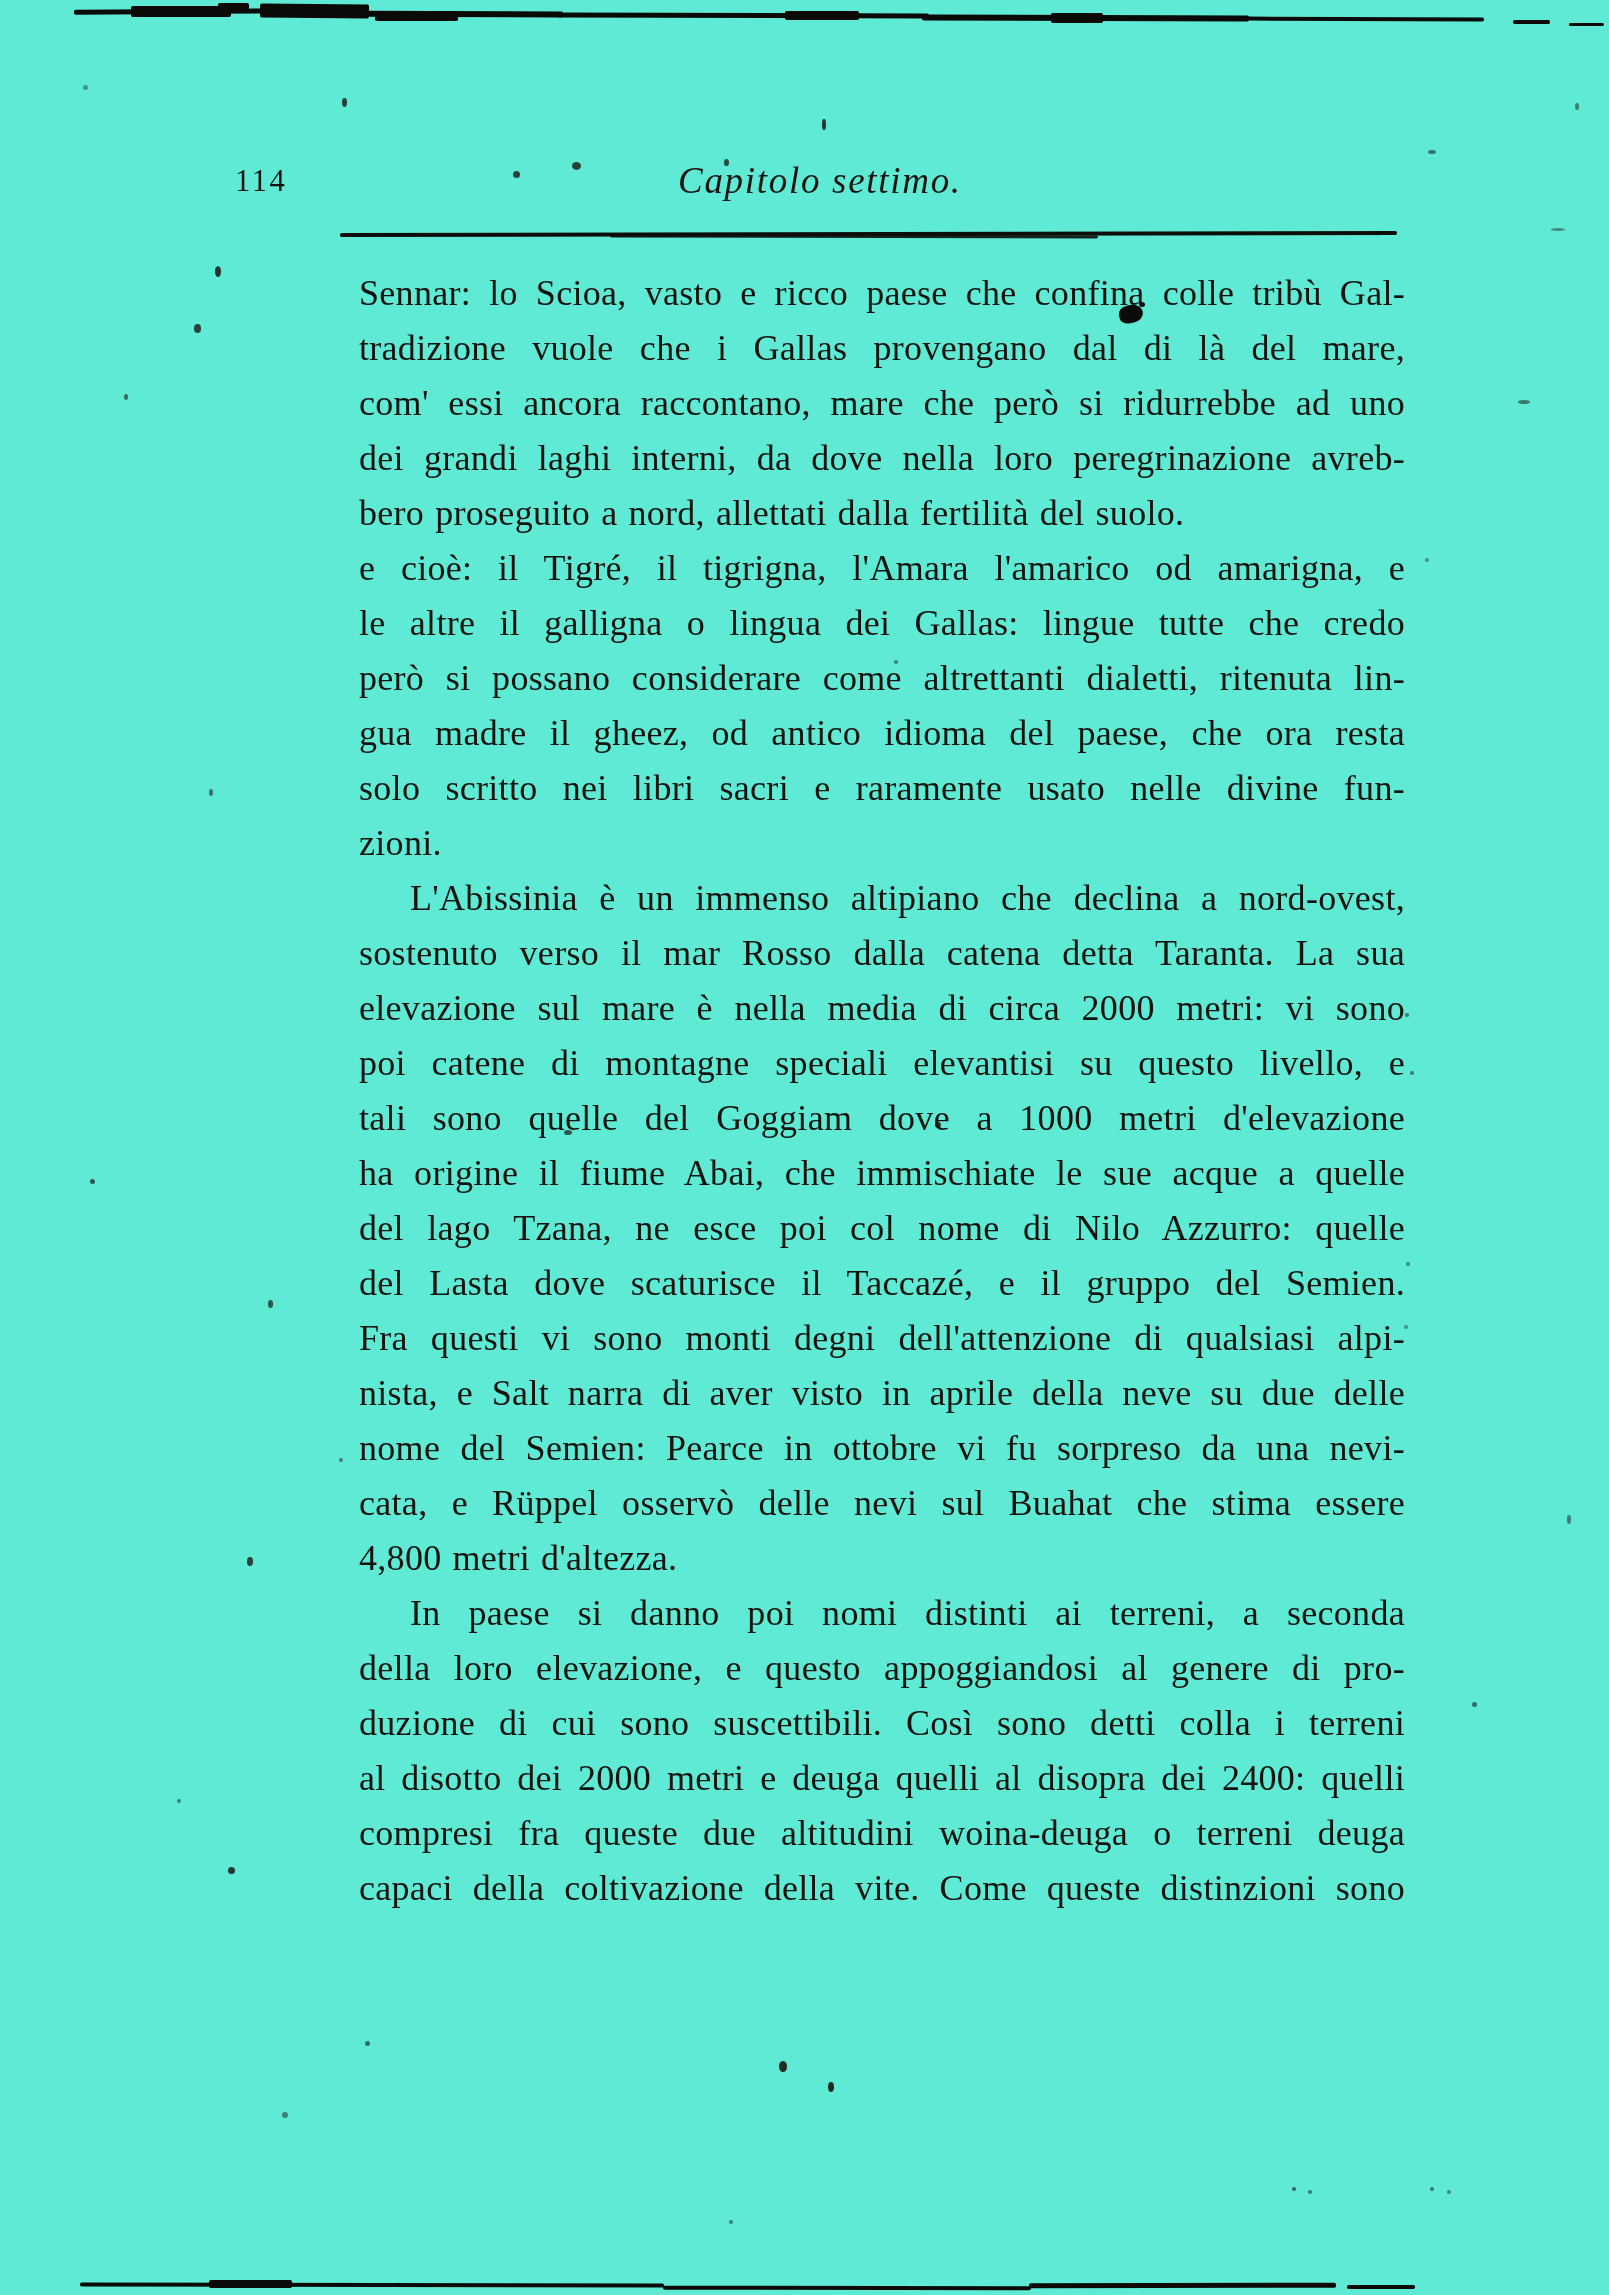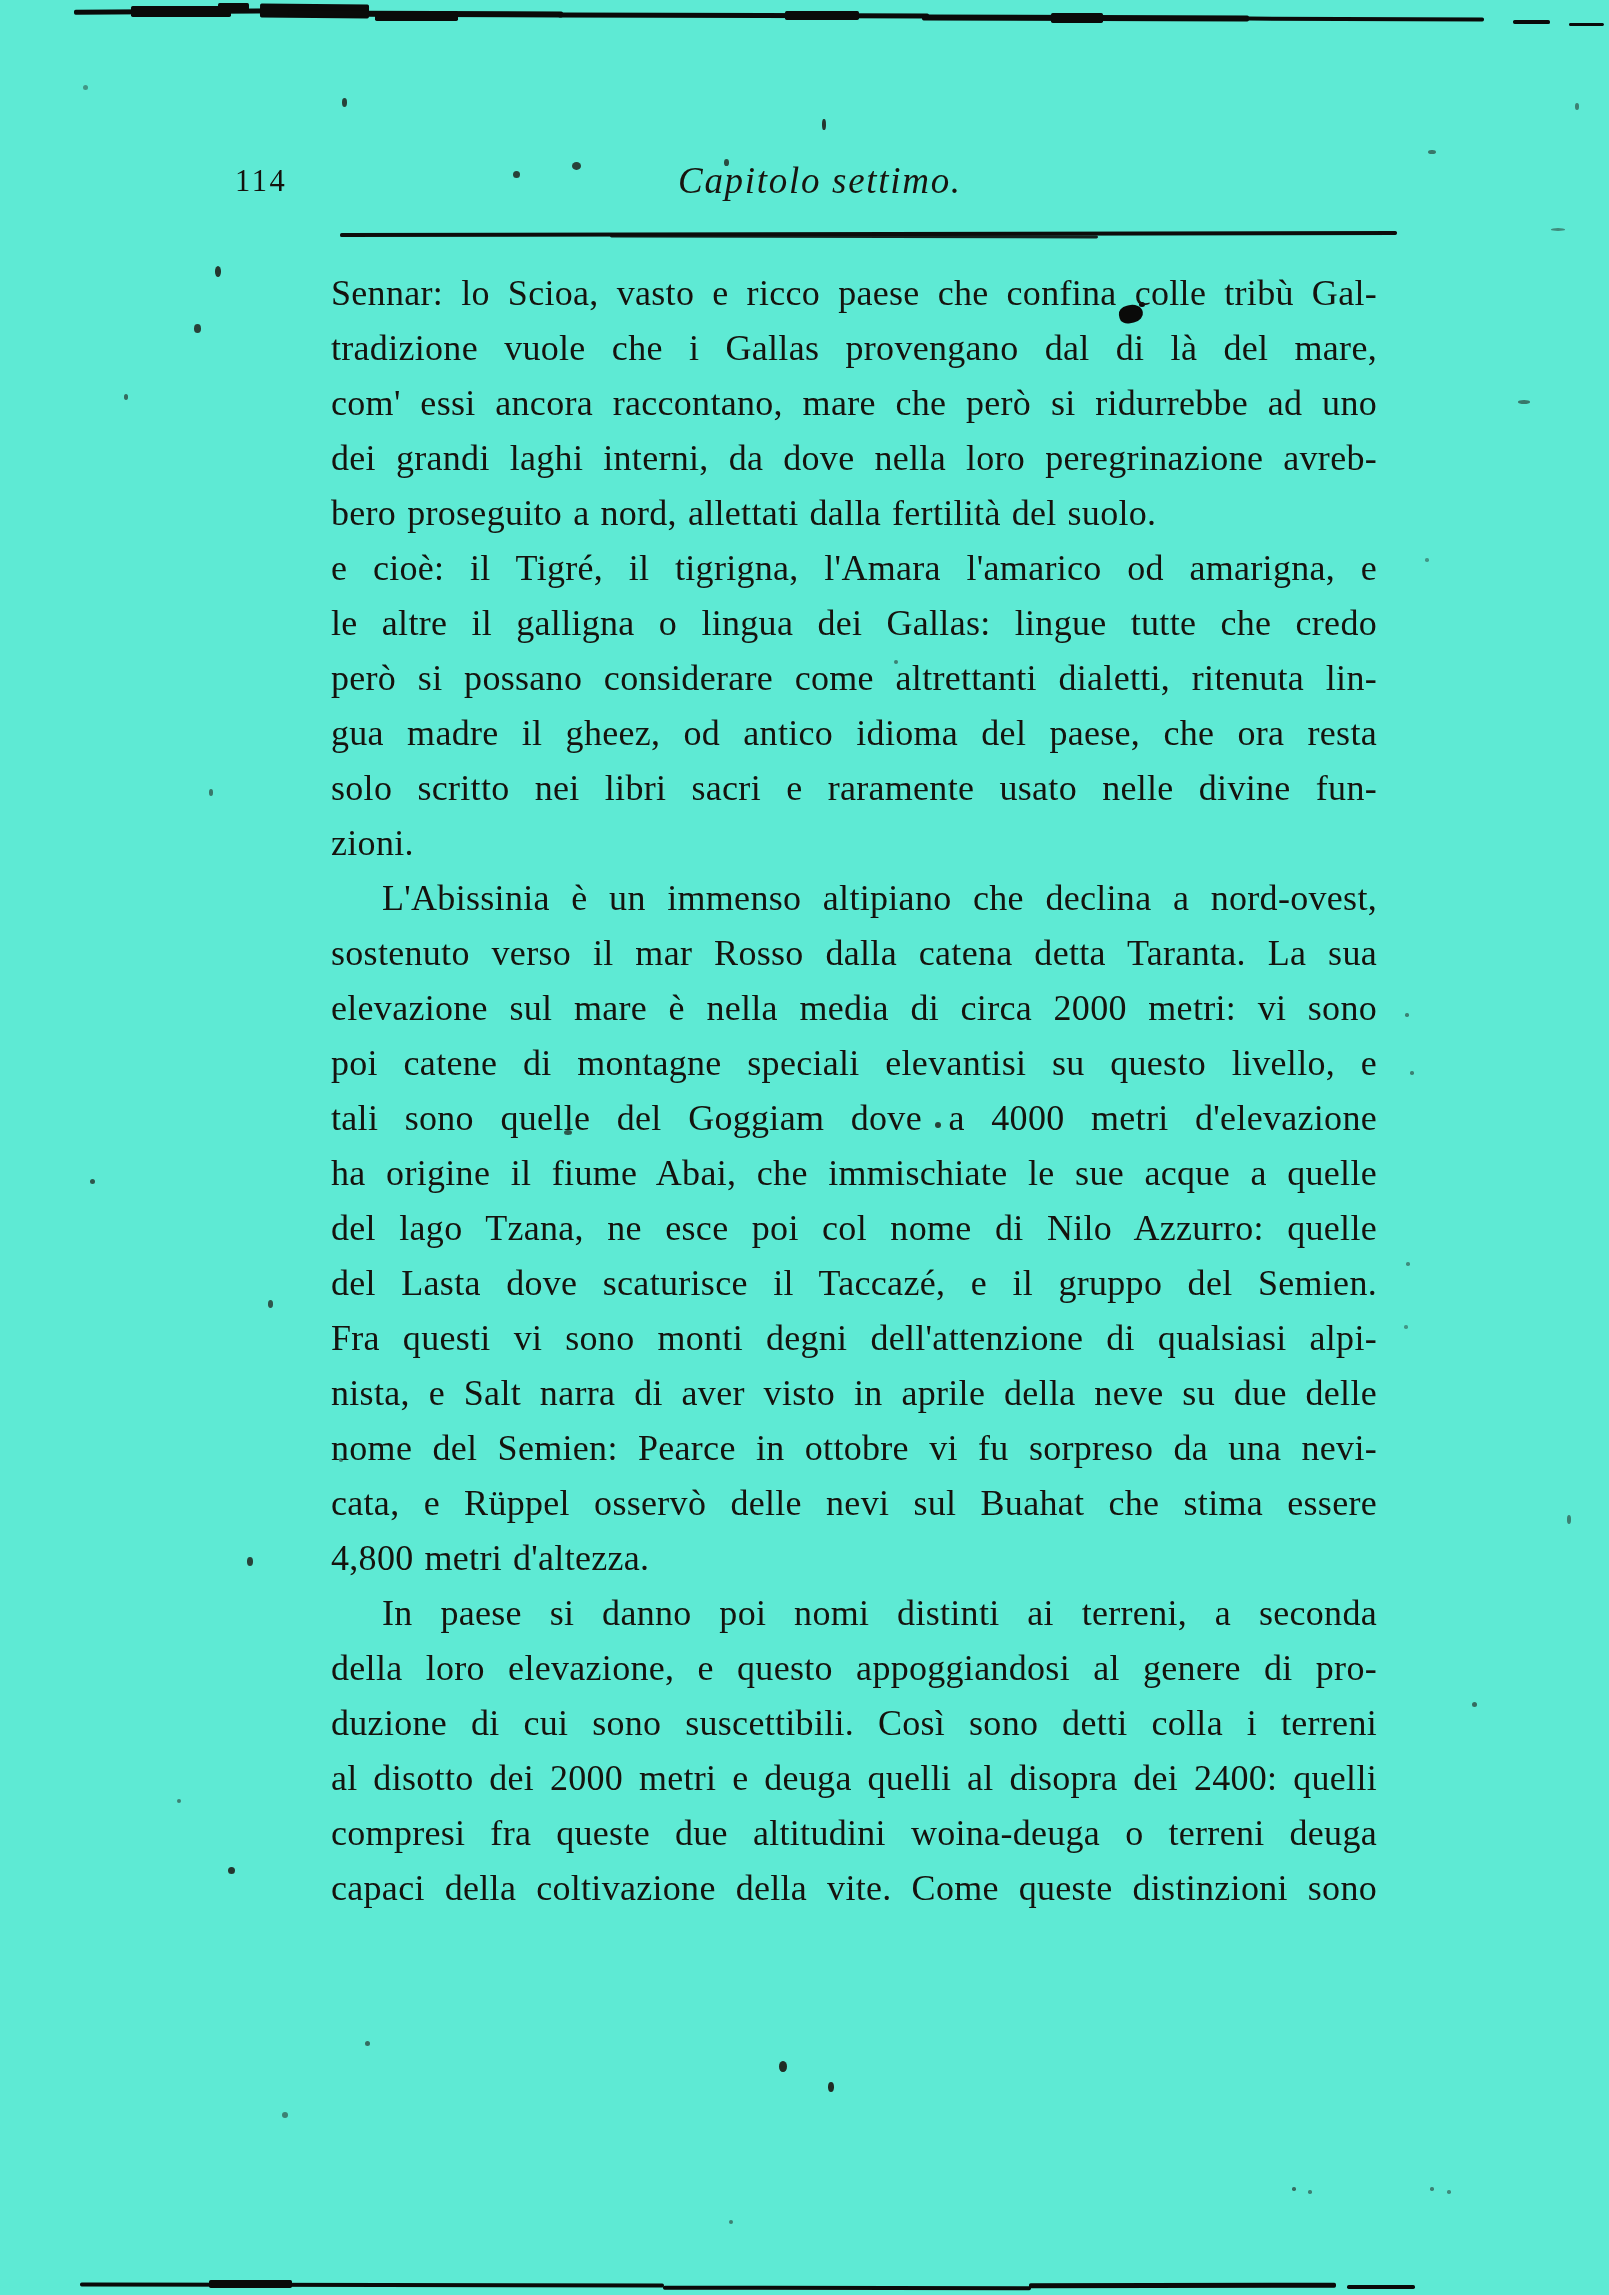--- a/index.html
+++ b/index.html
@@ -20,21 +20,21 @@
   .running-title{
     position:absolute;left:678px;top:159px;
     font-size:37px;font-style:italic;letter-spacing:1.7px;
     color:#17150f;
   }
   .rule{position:absolute;background:#0d0d0b;border-radius:1.7px;}
   .rule-a{left:340px;top:232px;width:1057px;height:3.5px;transform:rotate(-0.12deg);}
   .rule-b{left:610px;top:235px;width:488px;height:2.6px;transform:rotate(0.10deg);opacity:.9;}
   
   .text-block{
-    position:absolute;left:331px;top:266px;width:1046px;
+    position:absolute;left:359px;top:266px;width:1046px;
     font-size:36px;line-height:55px;
     letter-spacing:0.3px;word-spacing:1.7px;
     color:#15130e;
   }
   .line{
     text-align:justify;
     text-align-last:justify;
     height:55px;white-space:normal;
   }
   .line.endline{text-align-last:left;}
@@ -88,21 +88,21 @@
       <div class="line"><span>e cioè: il Tigré, il tigrigna, l'Amara l'amarico od amarigna, e</span></div>
       <div class="line"><span>le altre il galligna o lingua dei Gallas: lingue tutte che credo</span></div>
       <div class="line"><span>però si possano considerare come altrettanti dialetti, ritenuta lin-</span></div>
       <div class="line"><span>gua madre il gheez, od antico idioma del paese, che ora resta</span></div>
       <div class="line"><span>solo scritto nei libri sacri e raramente usato nelle divine fun-</span></div>
       <div class="line endline"><span>zioni.</span></div>
       <div class="line indent"><span>L'Abissinia è un immenso altipiano che declina a nord-ovest,</span></div>
       <div class="line"><span>sostenuto verso il mar Rosso dalla catena detta Taranta. La sua</span></div>
       <div class="line"><span>elevazione sul mare è nella media di circa 2000 metri: vi sono</span></div>
       <div class="line"><span>poi catene di montagne speciali elevantisi su questo livello, e</span></div>
-      <div class="line"><span>tali sono quelle del Goggiam dove a 4000 metri d'elevazione</span></div>
+      <div class="line"><span>tali sono quelle del Goggiam dove a 1000 metri d'elevazione</span></div>
       <div class="line"><span>ha origine il fiume Abai, che immischiate le sue acque a quelle</span></div>
       <div class="line"><span>del lago Tzana, ne esce poi col nome di Nilo Azzurro: quelle</span></div>
       <div class="line"><span>del Lasta dove scaturisce il Taccazé, e il gruppo del Semien.</span></div>
       <div class="line"><span>Fra questi vi sono monti degni dell'attenzione di qualsiasi alpi-</span></div>
       <div class="line"><span>nista, e Salt narra di aver visto in aprile della neve su due delle</span></div>
       <div class="line"><span>nome del Semien: Pearce in ottobre vi fu sorpreso da una nevi-</span></div>
       <div class="line"><span>cata, e Rüppel osservò delle nevi sul Buahat che stima essere</span></div>
       <div class="line endline"><span>4,800 metri d'altezza.</span></div>
       <div class="line indent"><span>In paese si danno poi nomi distinti ai terreni, a seconda</span></div>
       <div class="line"><span>della loro elevazione, e questo appoggiandosi al genere di pro-</span></div>

